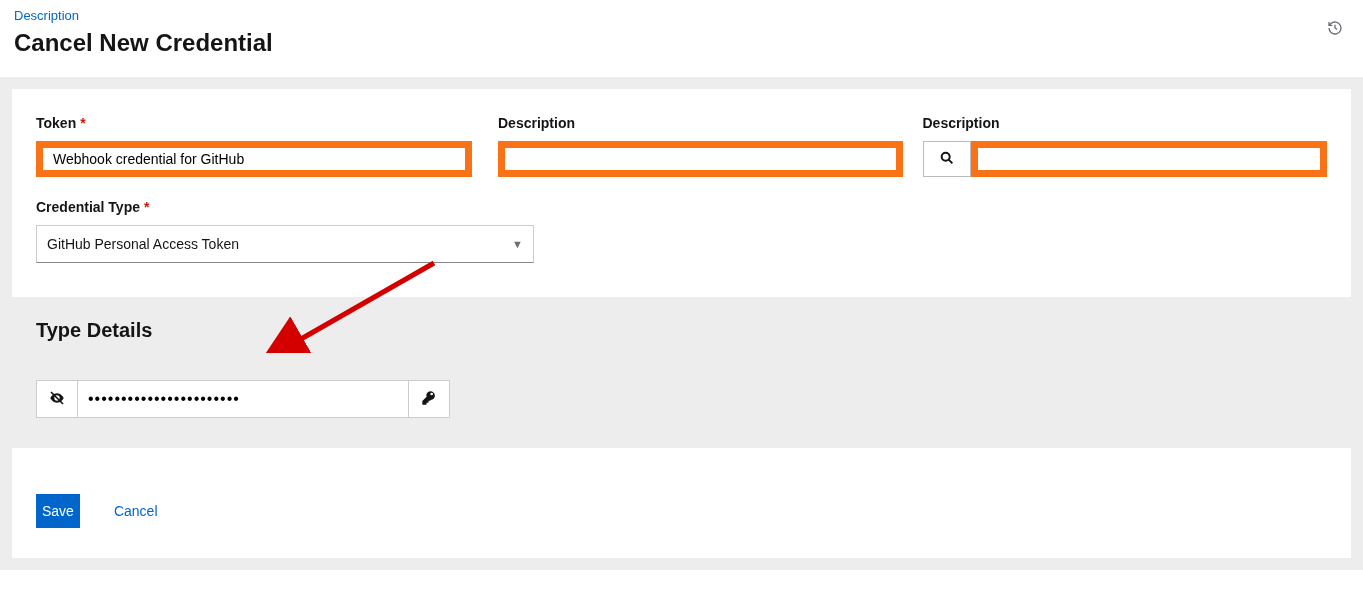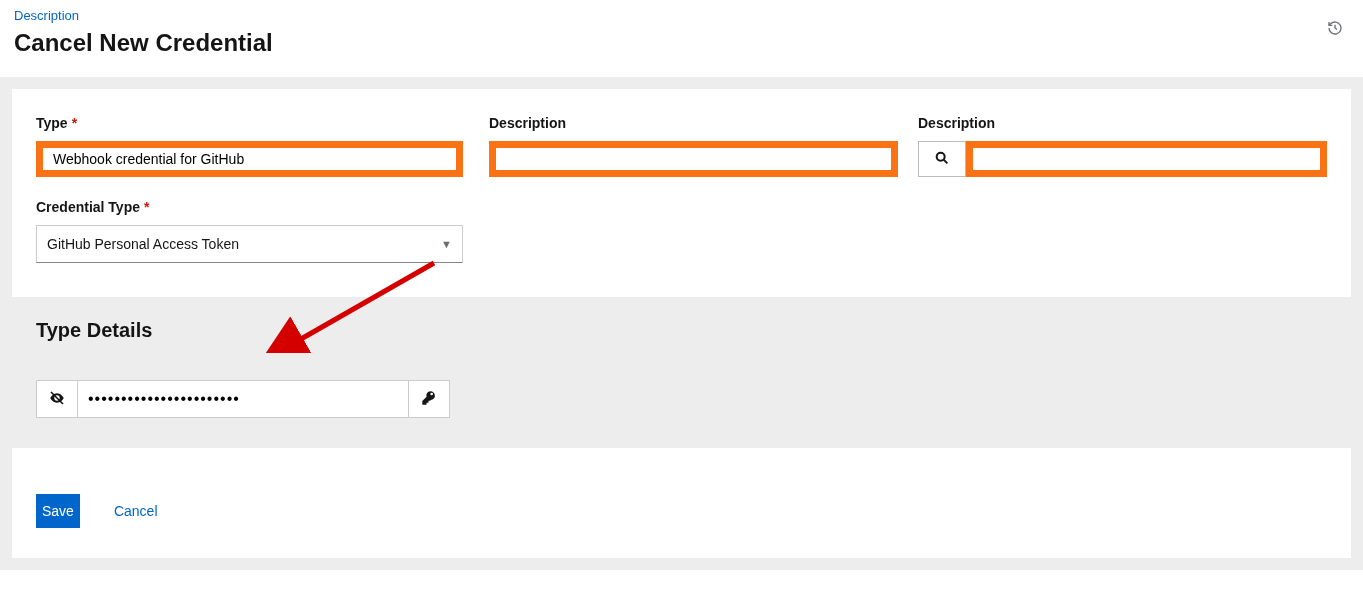--- a/index.html
+++ b/index.html
@@ -17,21 +17,21 @@
     .col-desc { width: 436px; margin-left: 6px; }
     .col-org { width: 436px; }
     .label { font-weight: 600; font-size: 14px; margin-bottom: 10px; }
     .req { color: #c9190b; margin-left: 4px; }
     input.text { height: 36px; padding: 0 10px; border: 7px solid #f97316; font-size: 14px; width: 100%; background: #fff; }
     .focused { border: 2px solid #0066cc; outline: none; }
     .org-group { display: flex; }
     .org-search-btn { width: 48px; height: 36px; border: 1px solid #bbb; background: #fff; display: flex; align-items: center; justify-content: center; cursor: pointer; }
     .org-input { flex: 1; border-left: none; }
     .cred-type-row { margin-top: 22px; }
-    .select { height: 38px; border: 1px solid #ccc; border-bottom: 1px solid #888; background: #fff; display: flex; align-items: center; padding: 0 10px; justify-content: space-between; cursor: pointer; width: 427px; }
+    .select { height: 38px; border: 1px solid #ccc; border-bottom: 1px solid #888; background: #fff; display: flex; align-items: center; padding: 0 10px; justify-content: space-between; cursor: pointer; width: 498px; }
     .caret { color: #6a6e73; font-size: 11px; }
     .type-details { background: #ededed; padding: 22px 24px 30px; }
     .section-title { font-size: 20px; font-weight: 700; margin-bottom: 38px; }
     .help-icon { display: inline-flex; width: 16px; height: 16px; border: 1px solid #6a6e73; border-radius: 50%; align-items: center; justify-content: center; font-size: 10px; color: #6a6e73; margin-left: 6px; vertical-align: middle; }
     .token-group { display: flex; width: 414px; margin-top: 10px; }
     .token-eye, .token-key { width: 42px; height: 38px; border: 1px solid #ccc; background: #fff; display: flex; align-items: center; justify-content: center; cursor: pointer; }
     .token-input { flex: 1; height: 38px; border: 1px solid #ccc; border-left: none; border-right: none; padding: 0 10px; font-size: 16px; letter-spacing: 1px; background: #fff; }
     .footer { background: #fff; padding: 46px 24px 30px; display: flex; align-items: center; gap: 34px; }
     .btn-save { background: #0066cc; color: #fff; border: none; padding: 9px 6px; font-size: 14px; cursor: pointer; }
     .btn-cancel { background: none; border: none; color: #0066cc; font-size: 14px; cursor: pointer; }
@@ -54,21 +54,21 @@
       </svg>
   </span>
 </div>
 
 <div class="content-wrap">
   <div class="card" style="position:relative;">
 
     <div class="form-main">
       <div class="col col-name">
         <div class="label">
-          <span>Type</span><span class="req">*</span>
+          <span>Token</span><span class="req">*</span>
         </div>
         <input type="text" class="text focused" value="Webhook credential for GitHub" style="">
 
         <div class="cred-type-row">
           <div class="label">
             <span>Credential Type</span><span class="req">*</span>
           </div>
           <div class="select">
             <span>GitHub Personal Access Token</span>
             <span class="caret">▼</span>

